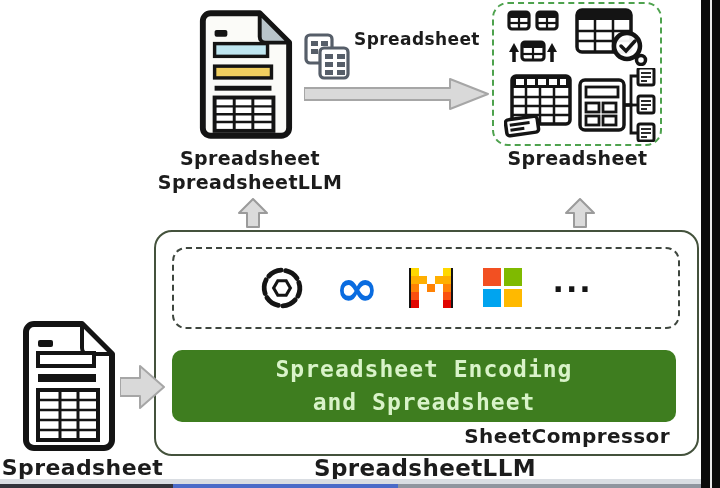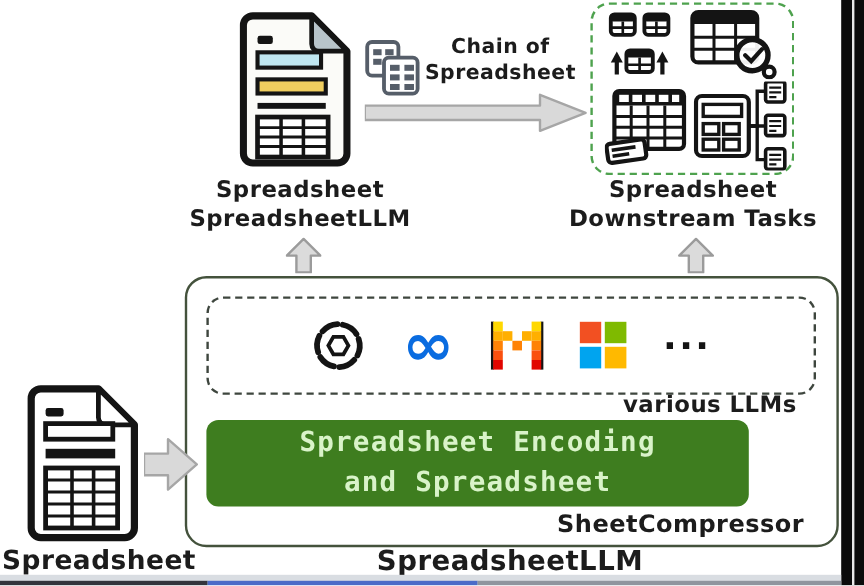--- a/index.html
+++ b/index.html
@@ -53,21 +53,20 @@
     <rect x="16" y="16" width="28" height="30" rx="4" fill="#ffffff" stroke="#565E69" stroke-width="3.2"></rect>
     <rect x="21" y="22" width="8" height="5" fill="#565E69"></rect>
       <rect x="33" y="22" width="8" height="5" fill="#565E69"></rect>
     <rect x="21" y="30" width="8" height="5" fill="#565E69"></rect>
       <rect x="33" y="30" width="8" height="5" fill="#565E69"></rect>
     <rect x="21" y="38" width="8" height="5" fill="#565E69"></rect>
       <rect x="33" y="38" width="8" height="5" fill="#565E69"></rect>
   </svg>
 
   <div class="abs hand center" style="left:352px;top:28px;width:130px;font-size:17px;line-height:22px;">
-    <div>Chain of</div>
     <div>Spreadsheet</div>
   </div>
 
   <svg class="abs" style="left:304px;top:77px;" width="186" height="34" viewBox="0 0 186 34">
     <polygon points="0,11 146,11 146,2 184,17 146,32 146,23 0,23" fill="#D9D9D9" stroke="#A6A6A6" stroke-width="2" stroke-linejoin="round"></polygon>
   </svg>
 
   <div class="abs dasheddown" style="left:492px;top:2px;width:166px;height:140px;"></div>
 
   <svg class="abs" style="left:505px;top:10px;" width="56" height="56" viewBox="0 0 56 56">
@@ -159,21 +158,20 @@
       <line x1="63" y1="41" x2="69" y2="41" stroke="#141414" stroke-width="1.8"></line>
       <rect x="60" y="56" width="16" height="17" rx="2" fill="#ffffff" stroke="#141414" stroke-width="3"></rect>
       <line x1="63" y1="61" x2="73" y2="61" stroke="#141414" stroke-width="1.8"></line>
       <line x1="63" y1="65" x2="73" y2="65" stroke="#141414" stroke-width="1.8"></line>
       <line x1="63" y1="69" x2="69" y2="69" stroke="#141414" stroke-width="1.8"></line>
     </g>
   </svg>
 
   <div class="abs hand center" style="left:460px;top:146px;width:235px;font-size:19px;line-height:24px;">
     <div>Spreadsheet</div>
-    <div>Downstream Tasks</div>
   </div>
 
   <svg class="abs" style="left:238px;top:198px;" width="30" height="30" viewBox="0 0 30 30">
     <polygon points="15,1 29,15 21,15 21,29 9,29 9,15 1,15" fill="#DBDBDB" stroke="#9B9B9B" stroke-width="2" stroke-linejoin="round"></polygon>
   </svg>
   <svg class="abs" style="left:565px;top:198px;" width="30" height="30" viewBox="0 0 30 30">
     <polygon points="15,1 29,15 21,15 21,29 9,29 9,15 1,15" fill="#DBDBDB" stroke="#9B9B9B" stroke-width="2" stroke-linejoin="round"></polygon>
   </svg>
 
   <div class="abs outerbox" style="left:154px;top:230px;width:541px;height:222px;"></div>
@@ -212,23 +210,22 @@
       <svg width="40" height="40" viewBox="0 0 40 40">
         <rect x="0" y="0" width="18" height="18" fill="#F25022"></rect>
         <rect x="21" y="0" width="18" height="18" fill="#7FBA00"></rect>
         <rect x="0" y="21" width="18" height="18" fill="#00A4EF"></rect>
         <rect x="21" y="21" width="18" height="18" fill="#FFB900"></rect>
       </svg>
       <div class="dots">...</div>
     </div>
   </div>
 
-  <div class="abs hand right" style="left:172px;top:326px;width:492px;font-size:19px;">various LLMs</div>
-
-  <div class="abs greenbar" style="left:172px;top:350px;width:452px;height:72px;">
+
+  <div class="abs greenbar" style="left:172px;top:350px;width:504px;height:72px;">
     <div class="mono enc-line" style="margin-top:3px;">Spreadsheet Encoding</div>
     <div class="mono enc-line">and Spreadsheet</div>
   </div>
 
   <div class="abs hand center" style="left:255px;top:455px;width:340px;font-size:23px;">SpreadsheetLLM</div>
 
   <div class="abs hand right" style="left:172px;top:424px;width:498px;font-size:20px;">SheetCompressor</div>
 
   <svg class="abs" style="left:18px;top:320px;" width="104" height="132" viewBox="0 0 104 132">
     <path d="M16,4 H64 L94,34 V120 a8,8 0 0 1 -8,8 H16 a8,8 0 0 1 -8,-8 V12 a8,8 0 0 1 8,-8 Z" fill="#ffffff" stroke="#141414" stroke-width="6" stroke-linejoin="round"></path>

